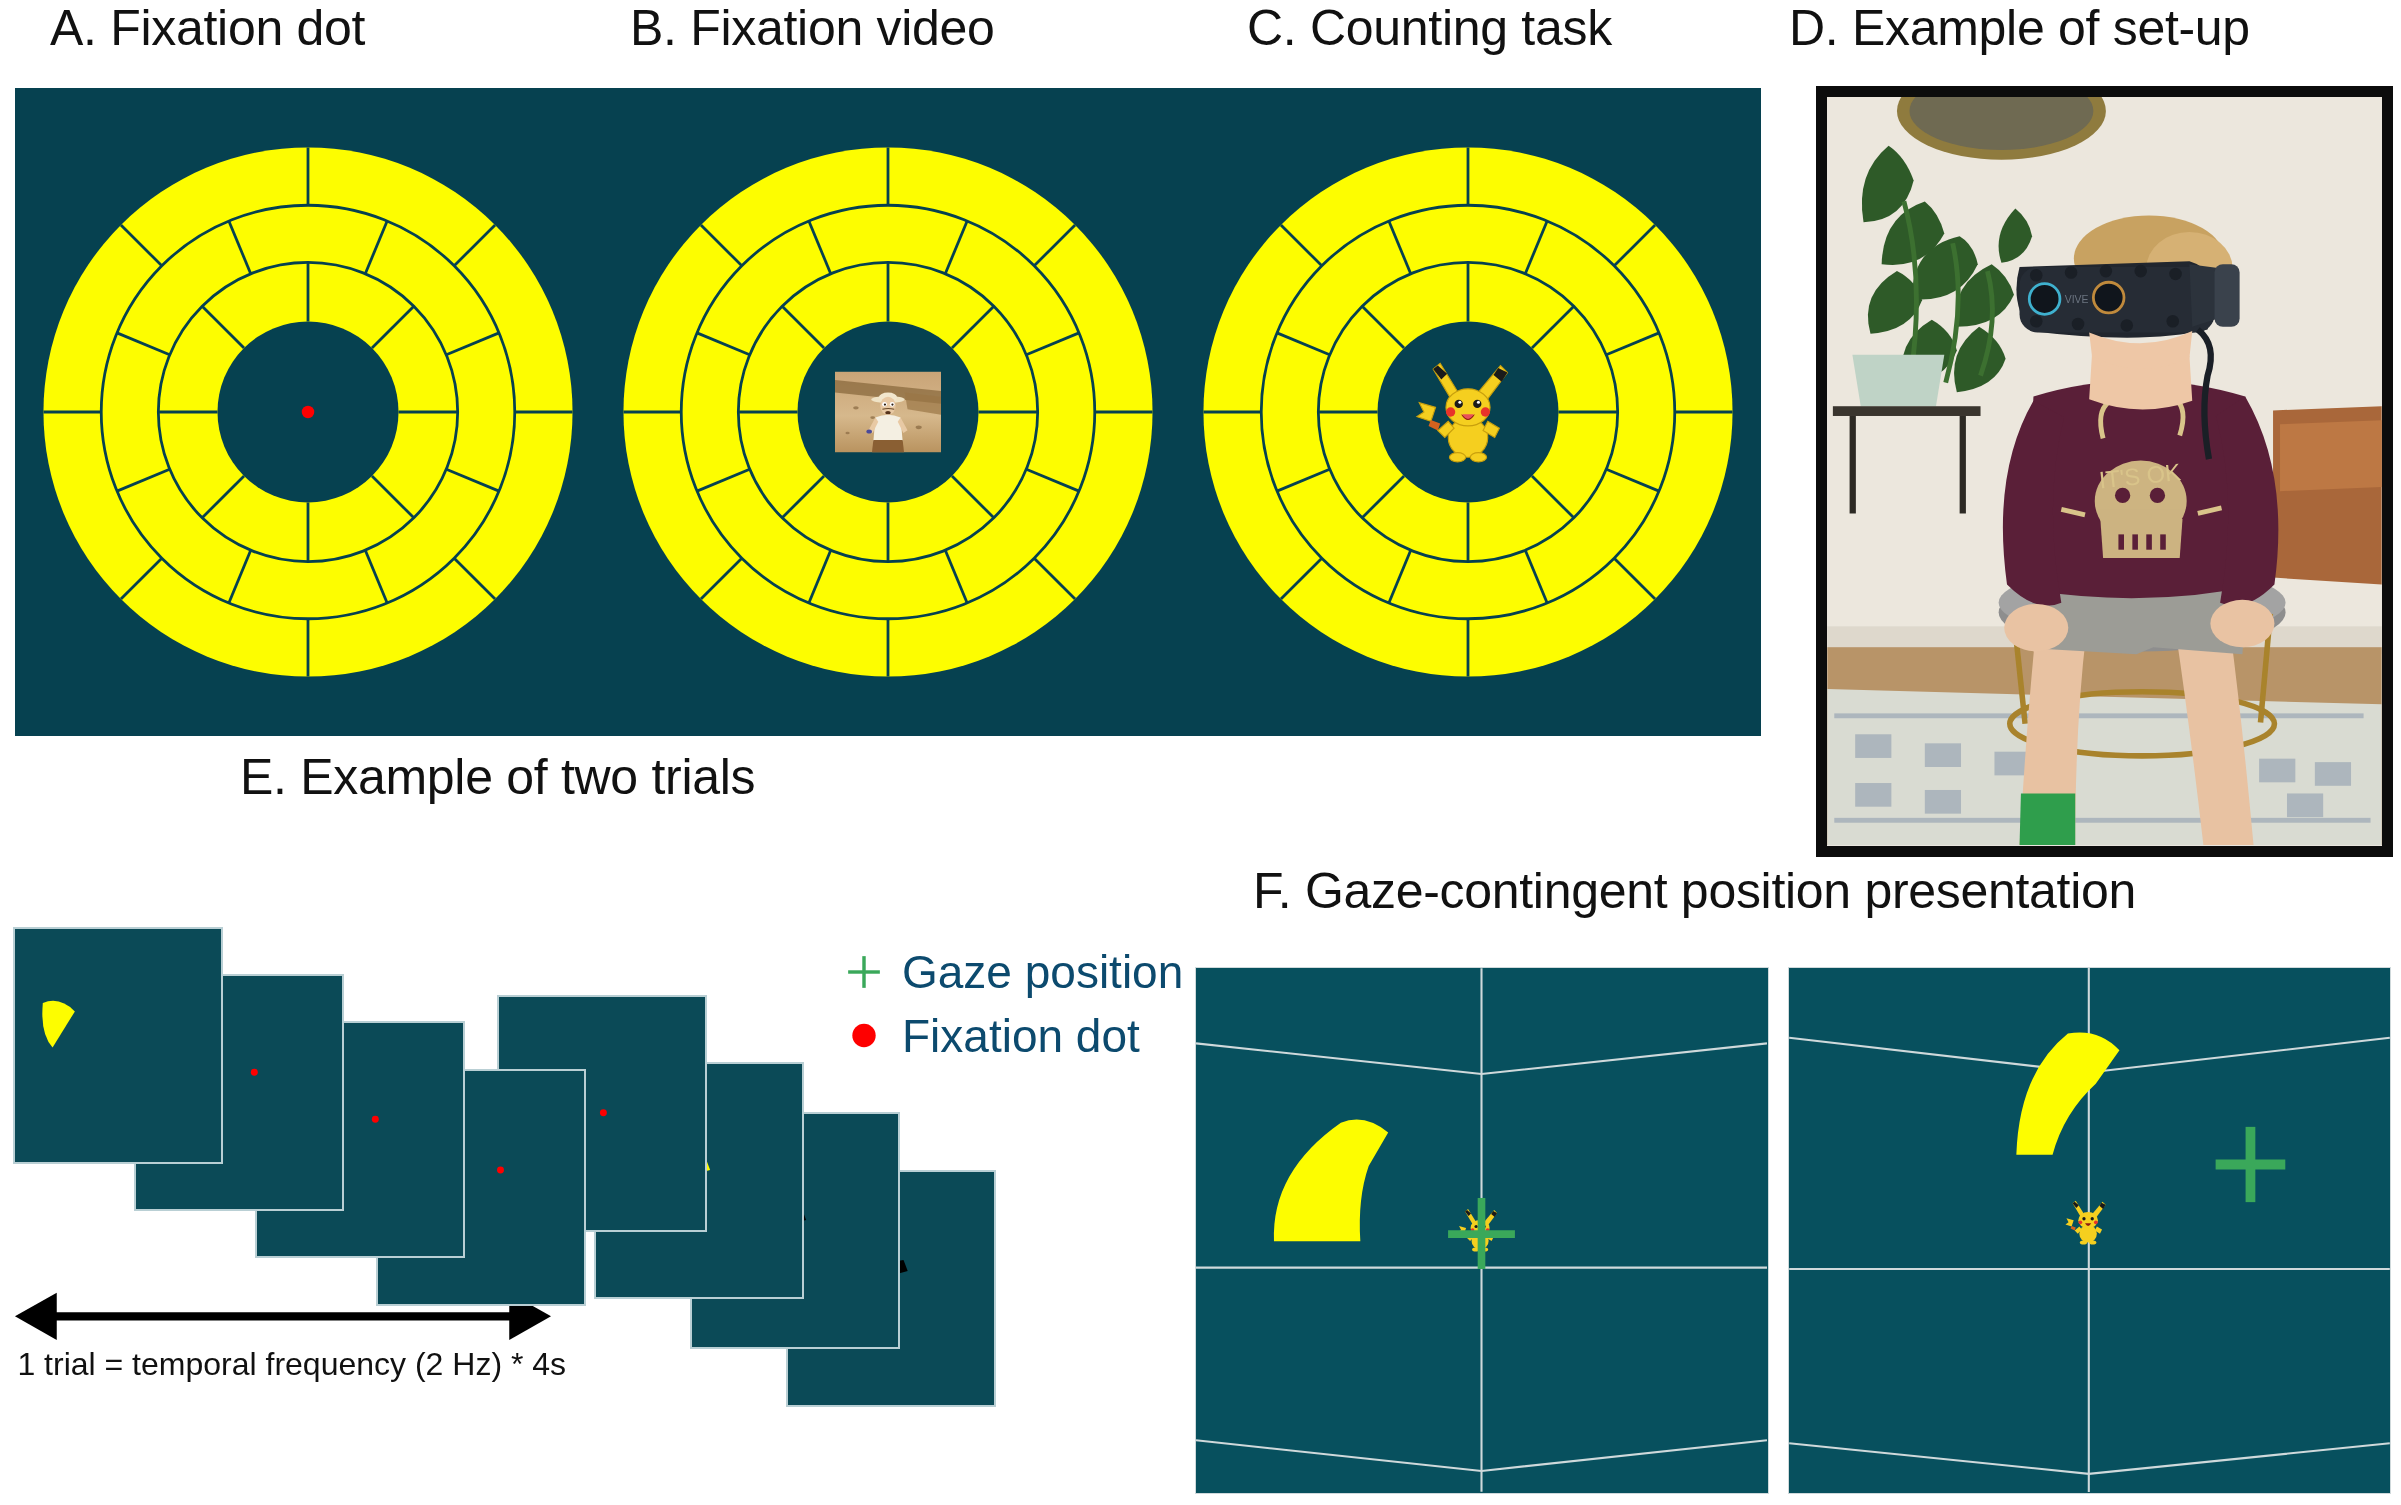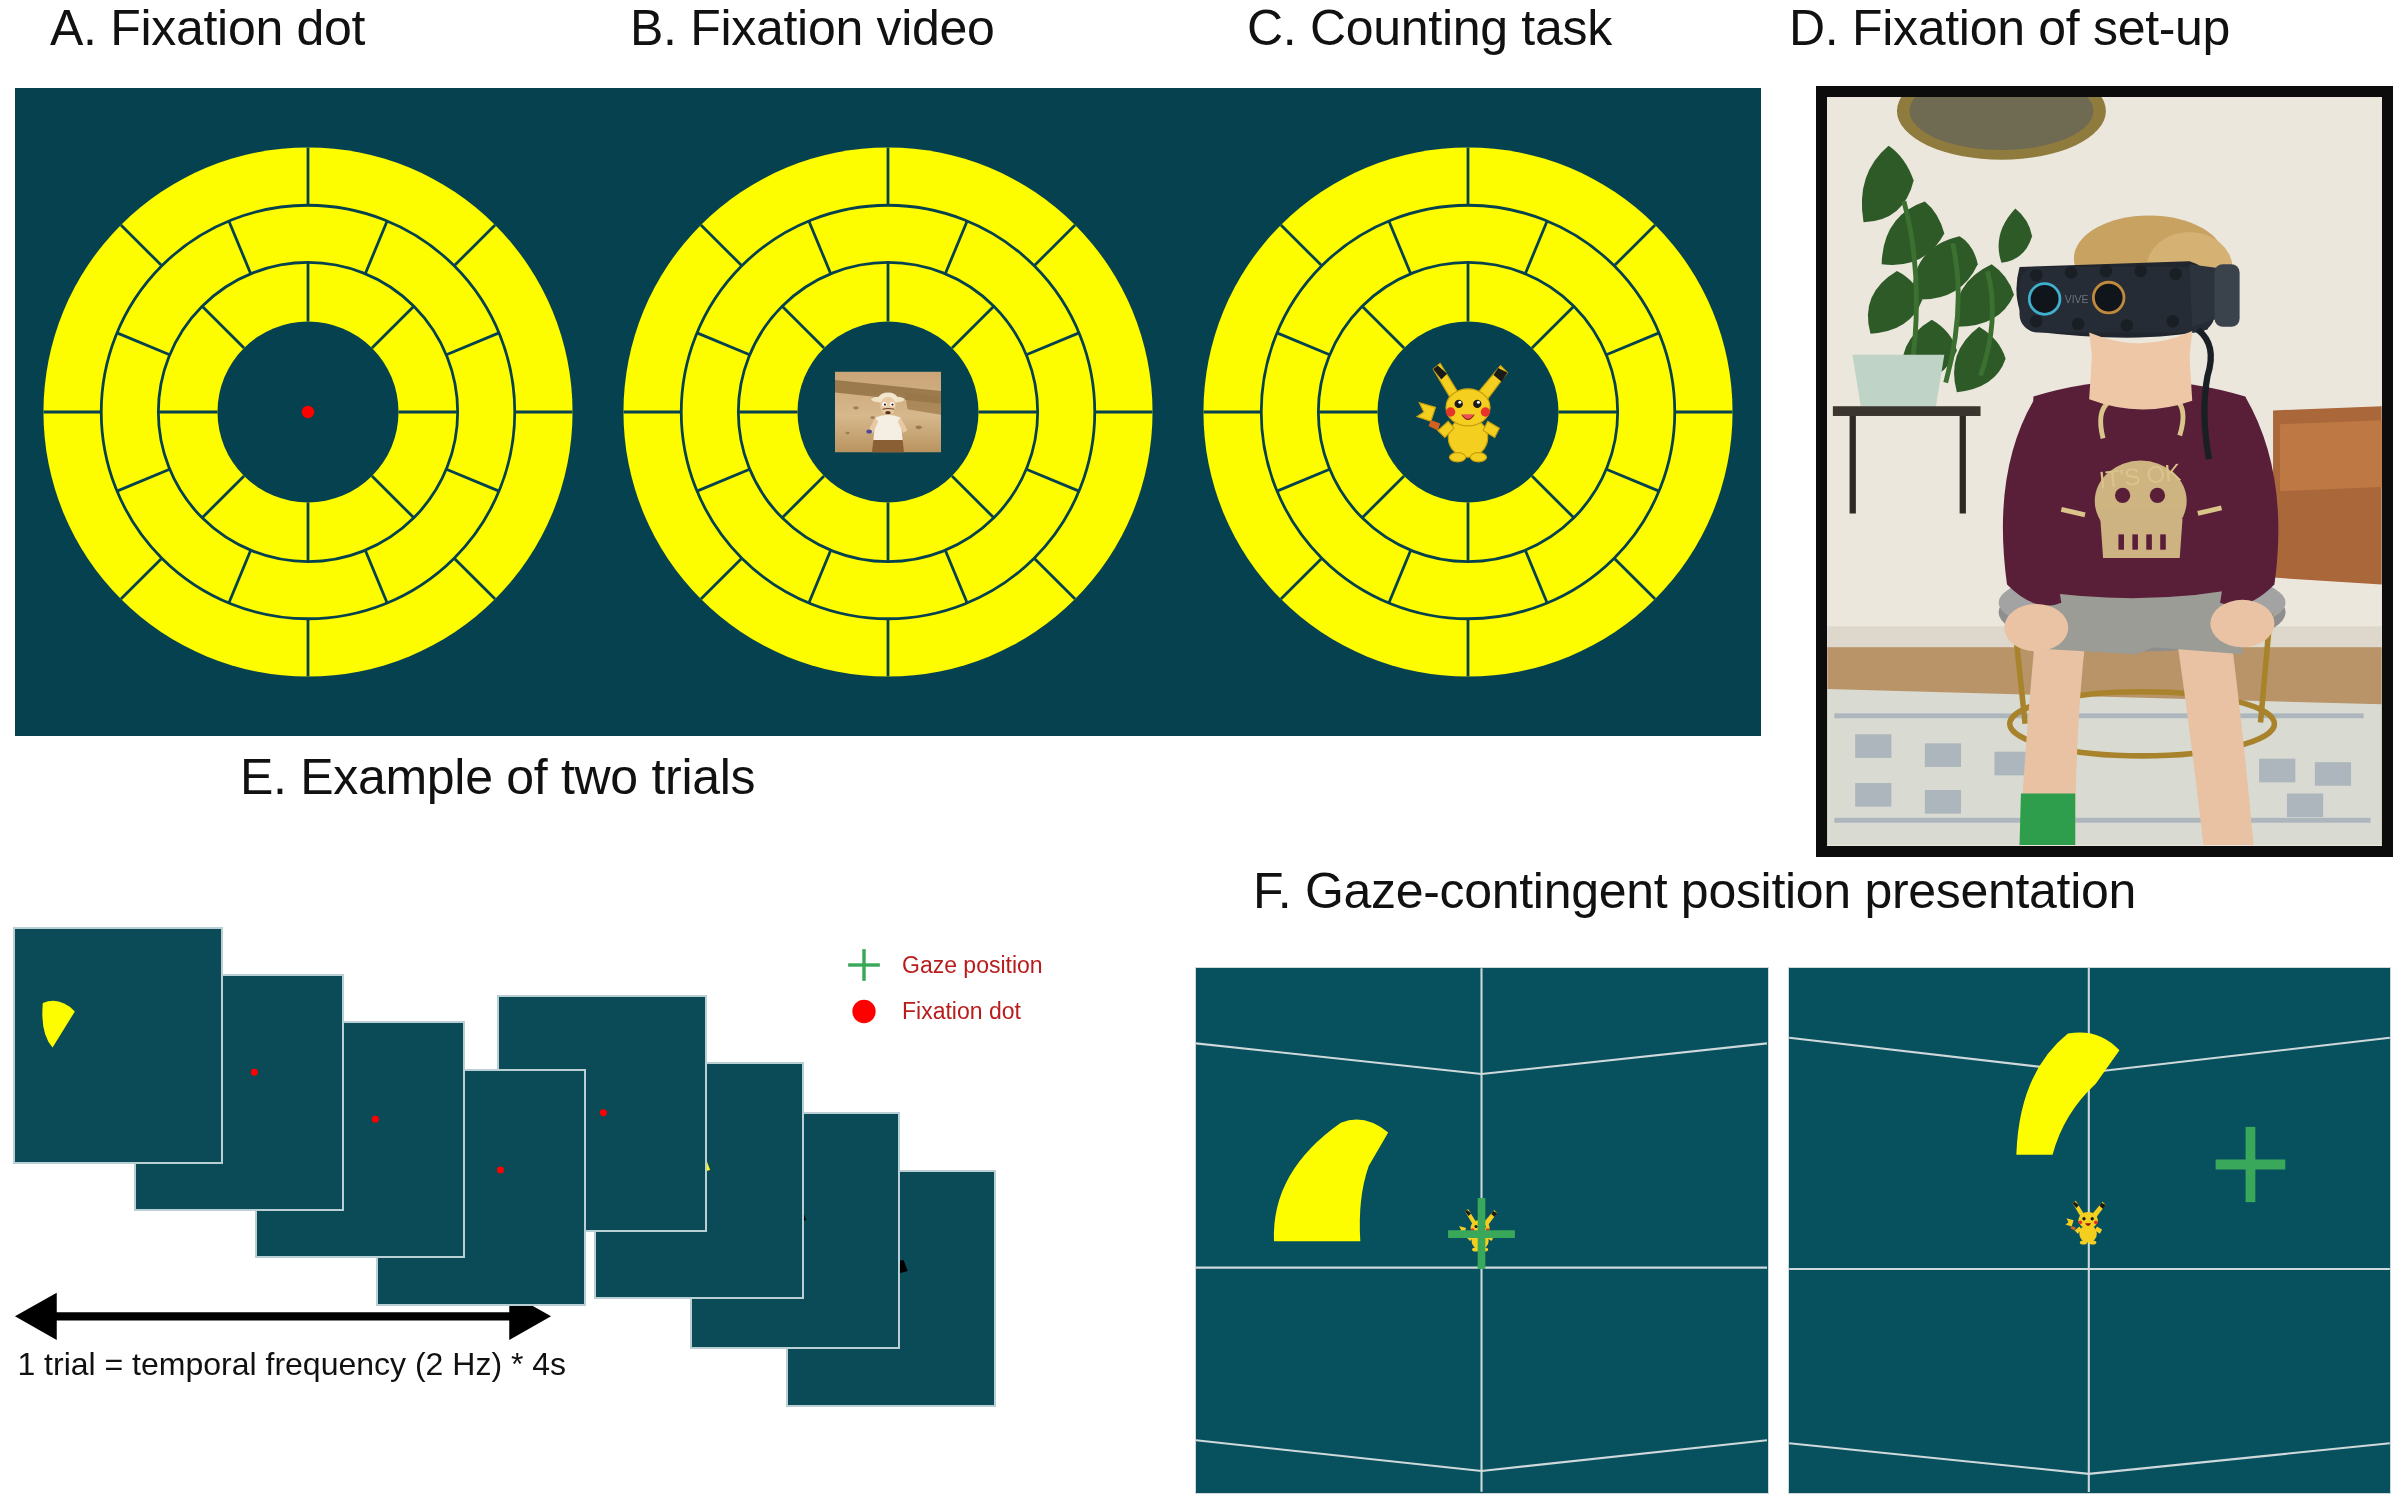--- a/index.html
+++ b/index.html
@@ -28,36 +28,36 @@
     left:1816px;top:86px;width:577px;height:771px;
     border:11px solid #0c0c0c;box-sizing:border-box;background:#e9e5de;
     overflow:hidden;
   }
   
   .trial-card{
     position:absolute;background:#0b4a57;border:2.1px solid #b9cfd4;
     box-sizing:border-box;
   }
   .legend-row{display:flex;align-items:center;gap:18px;}
-  .legend-label{font-size:23px;color:#b91c1c;white-space:nowrap;}
+  .legend-label{font-size:46px;color:#0c4a6e;white-space:nowrap;}
   .arrow-cap{font-size:32px;color:#111;white-space:nowrap;}
   
   .vr-view{
     position:absolute;background:#07505e;overflow:hidden;
     border:1.4px solid #cfd9db;box-sizing:border-box;
   }
   svg{display:block;}
 </style>
 </head>
 <body>
 
 <div class="abs ttl" style="left:50px;top:-1.4px;">A. Fixation dot</div>
 <div class="abs ttl" style="left:630px;top:-1.4px;">B. Fixation video</div>
 <div class="abs ttl" style="left:1247px;top:-1.4px;">C. Counting task</div>
-<div class="abs ttl" style="left:1789px;top:-1.4px;">D. Fixation of set-up</div>
+<div class="abs ttl" style="left:1789px;top:-1.4px;">D. Example of set-up</div>
 <div class="abs ttl" style="left:240px;top:748px;">E. Example of two trials</div>
 <div class="abs ttl" style="left:1253px;top:862px;">F. Gaze-contingent position presentation</div>
 
 <div class="abs" id="stim-strip">
 
   <div class="dartboard" style="left:293px;">
     <svg width="543" height="543" viewBox="0 0 780 780">
       <g transform="translate(390,390)">
         <circle cx="0" cy="0" r="380" fill="#fdfd00"></circle>
         <circle cx="0" cy="0" r="130" fill="#064150"></circle>

